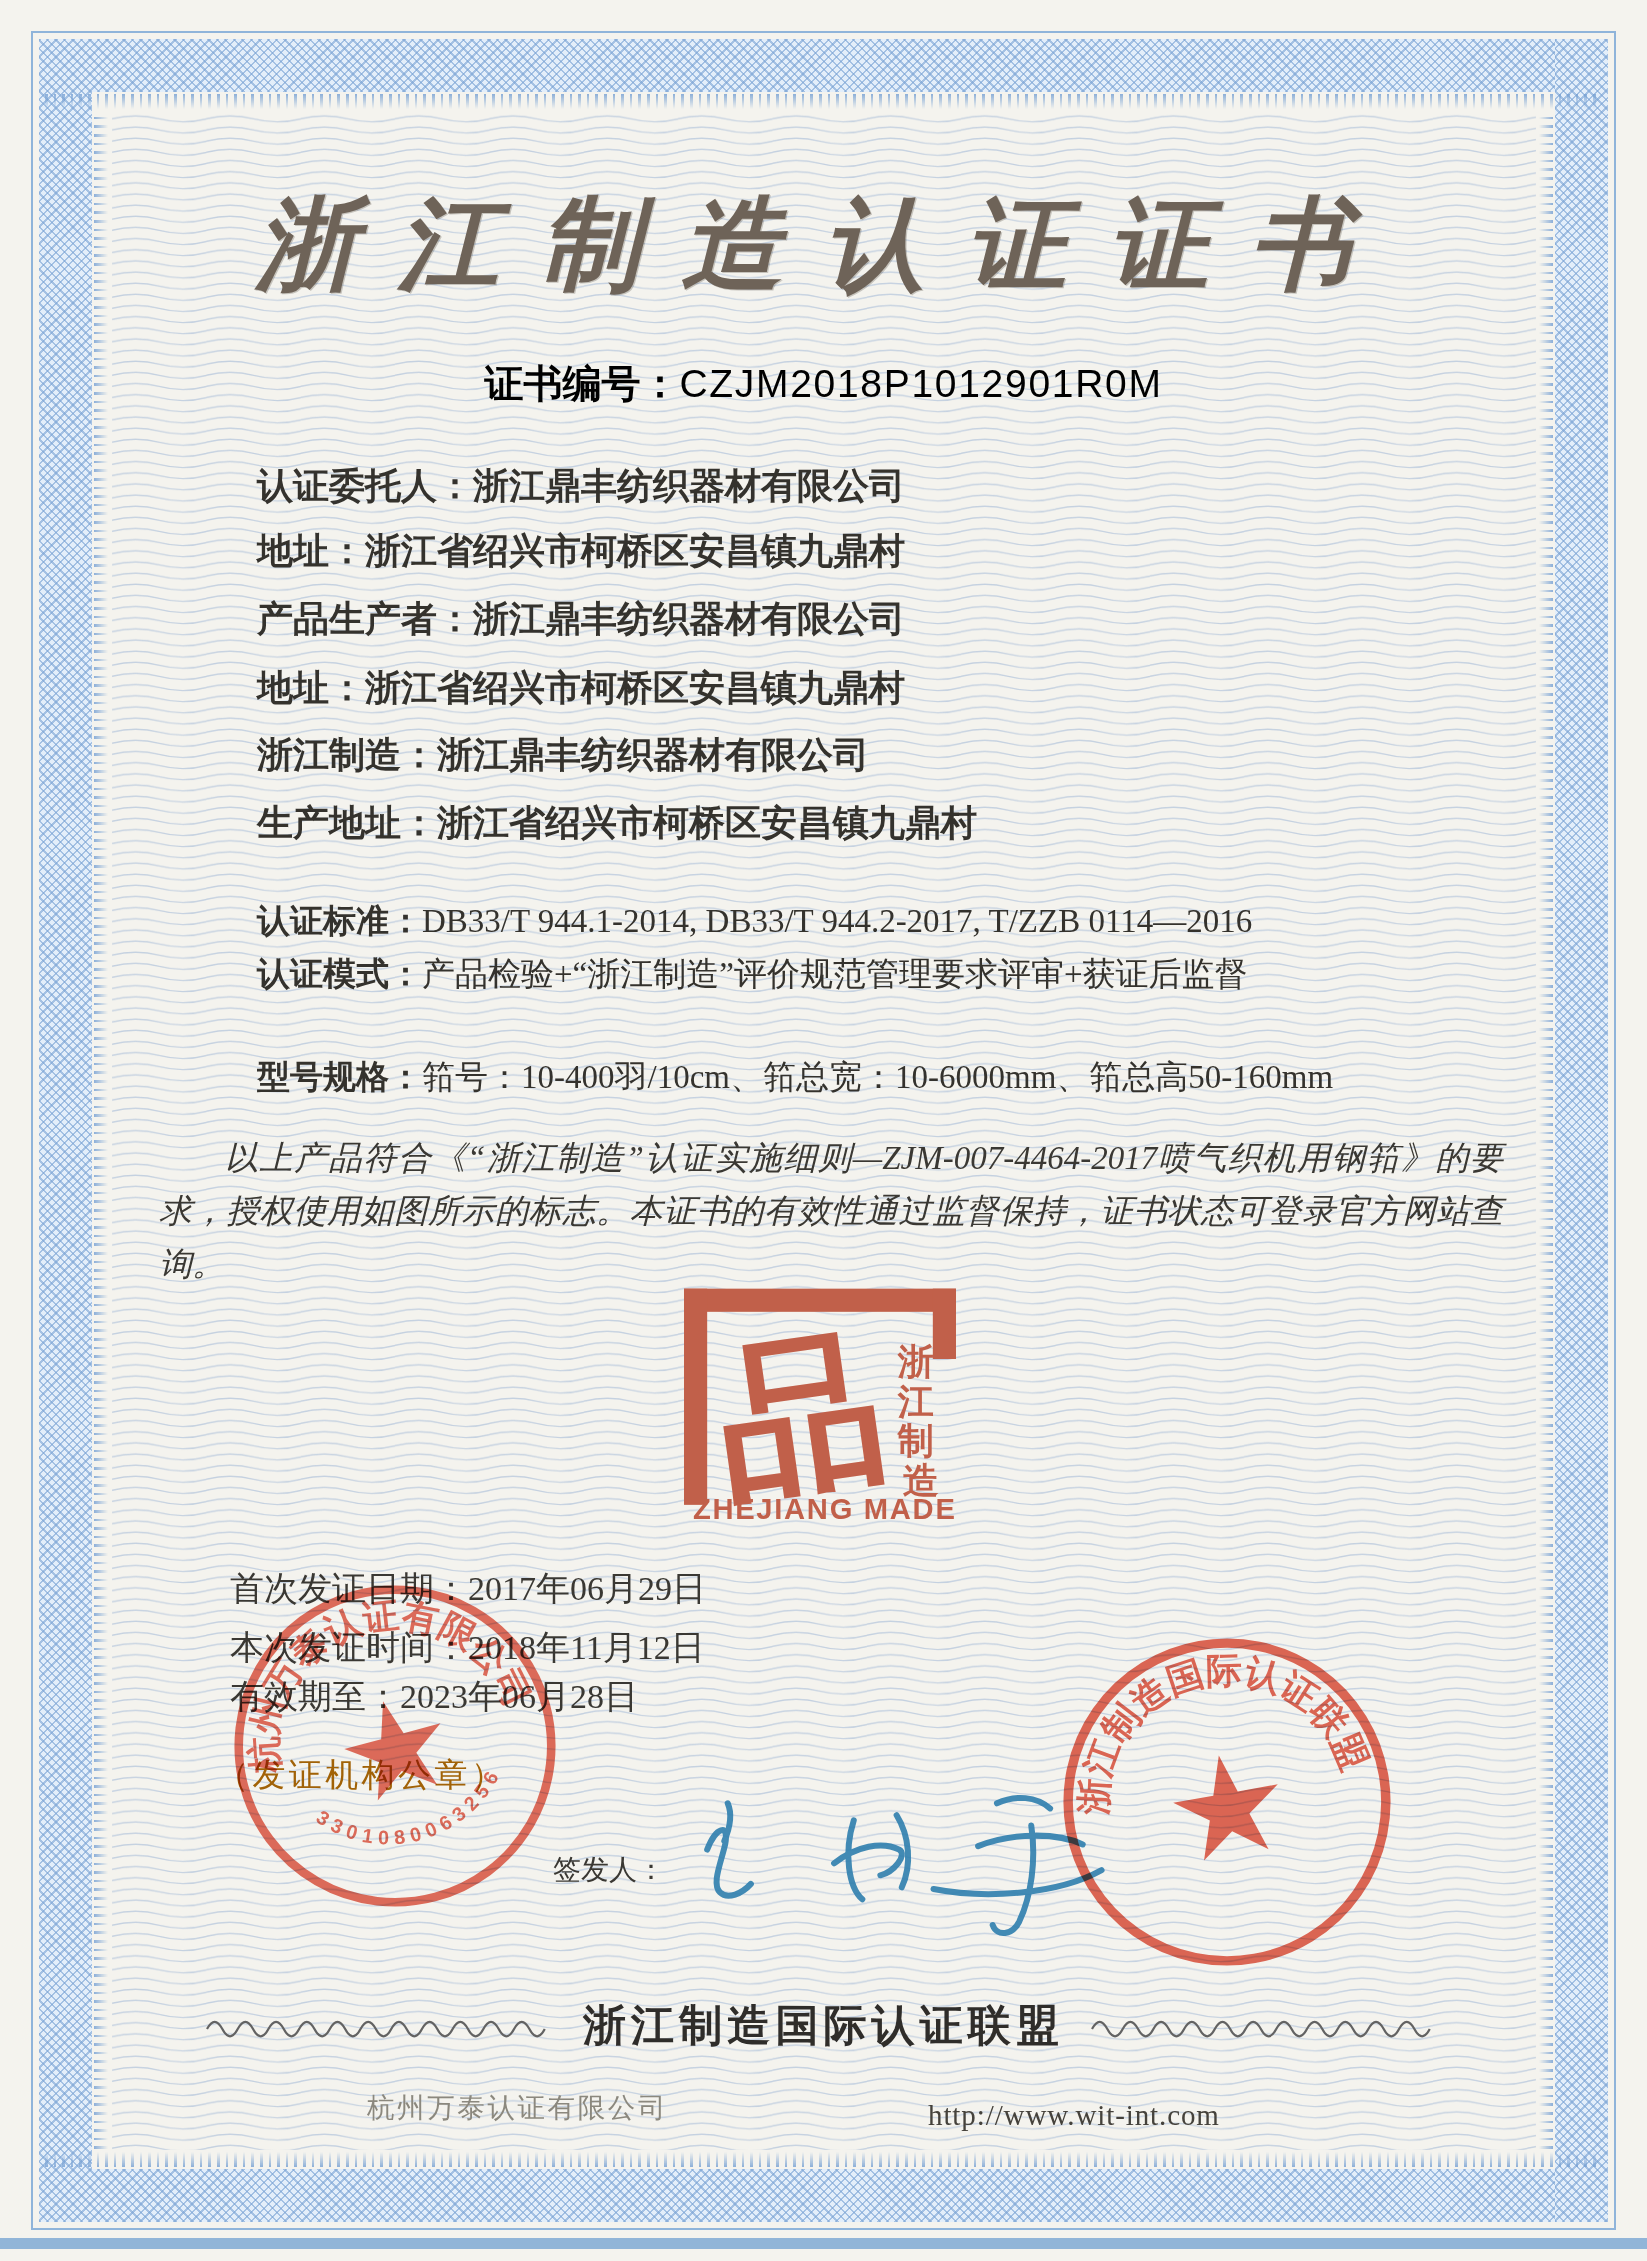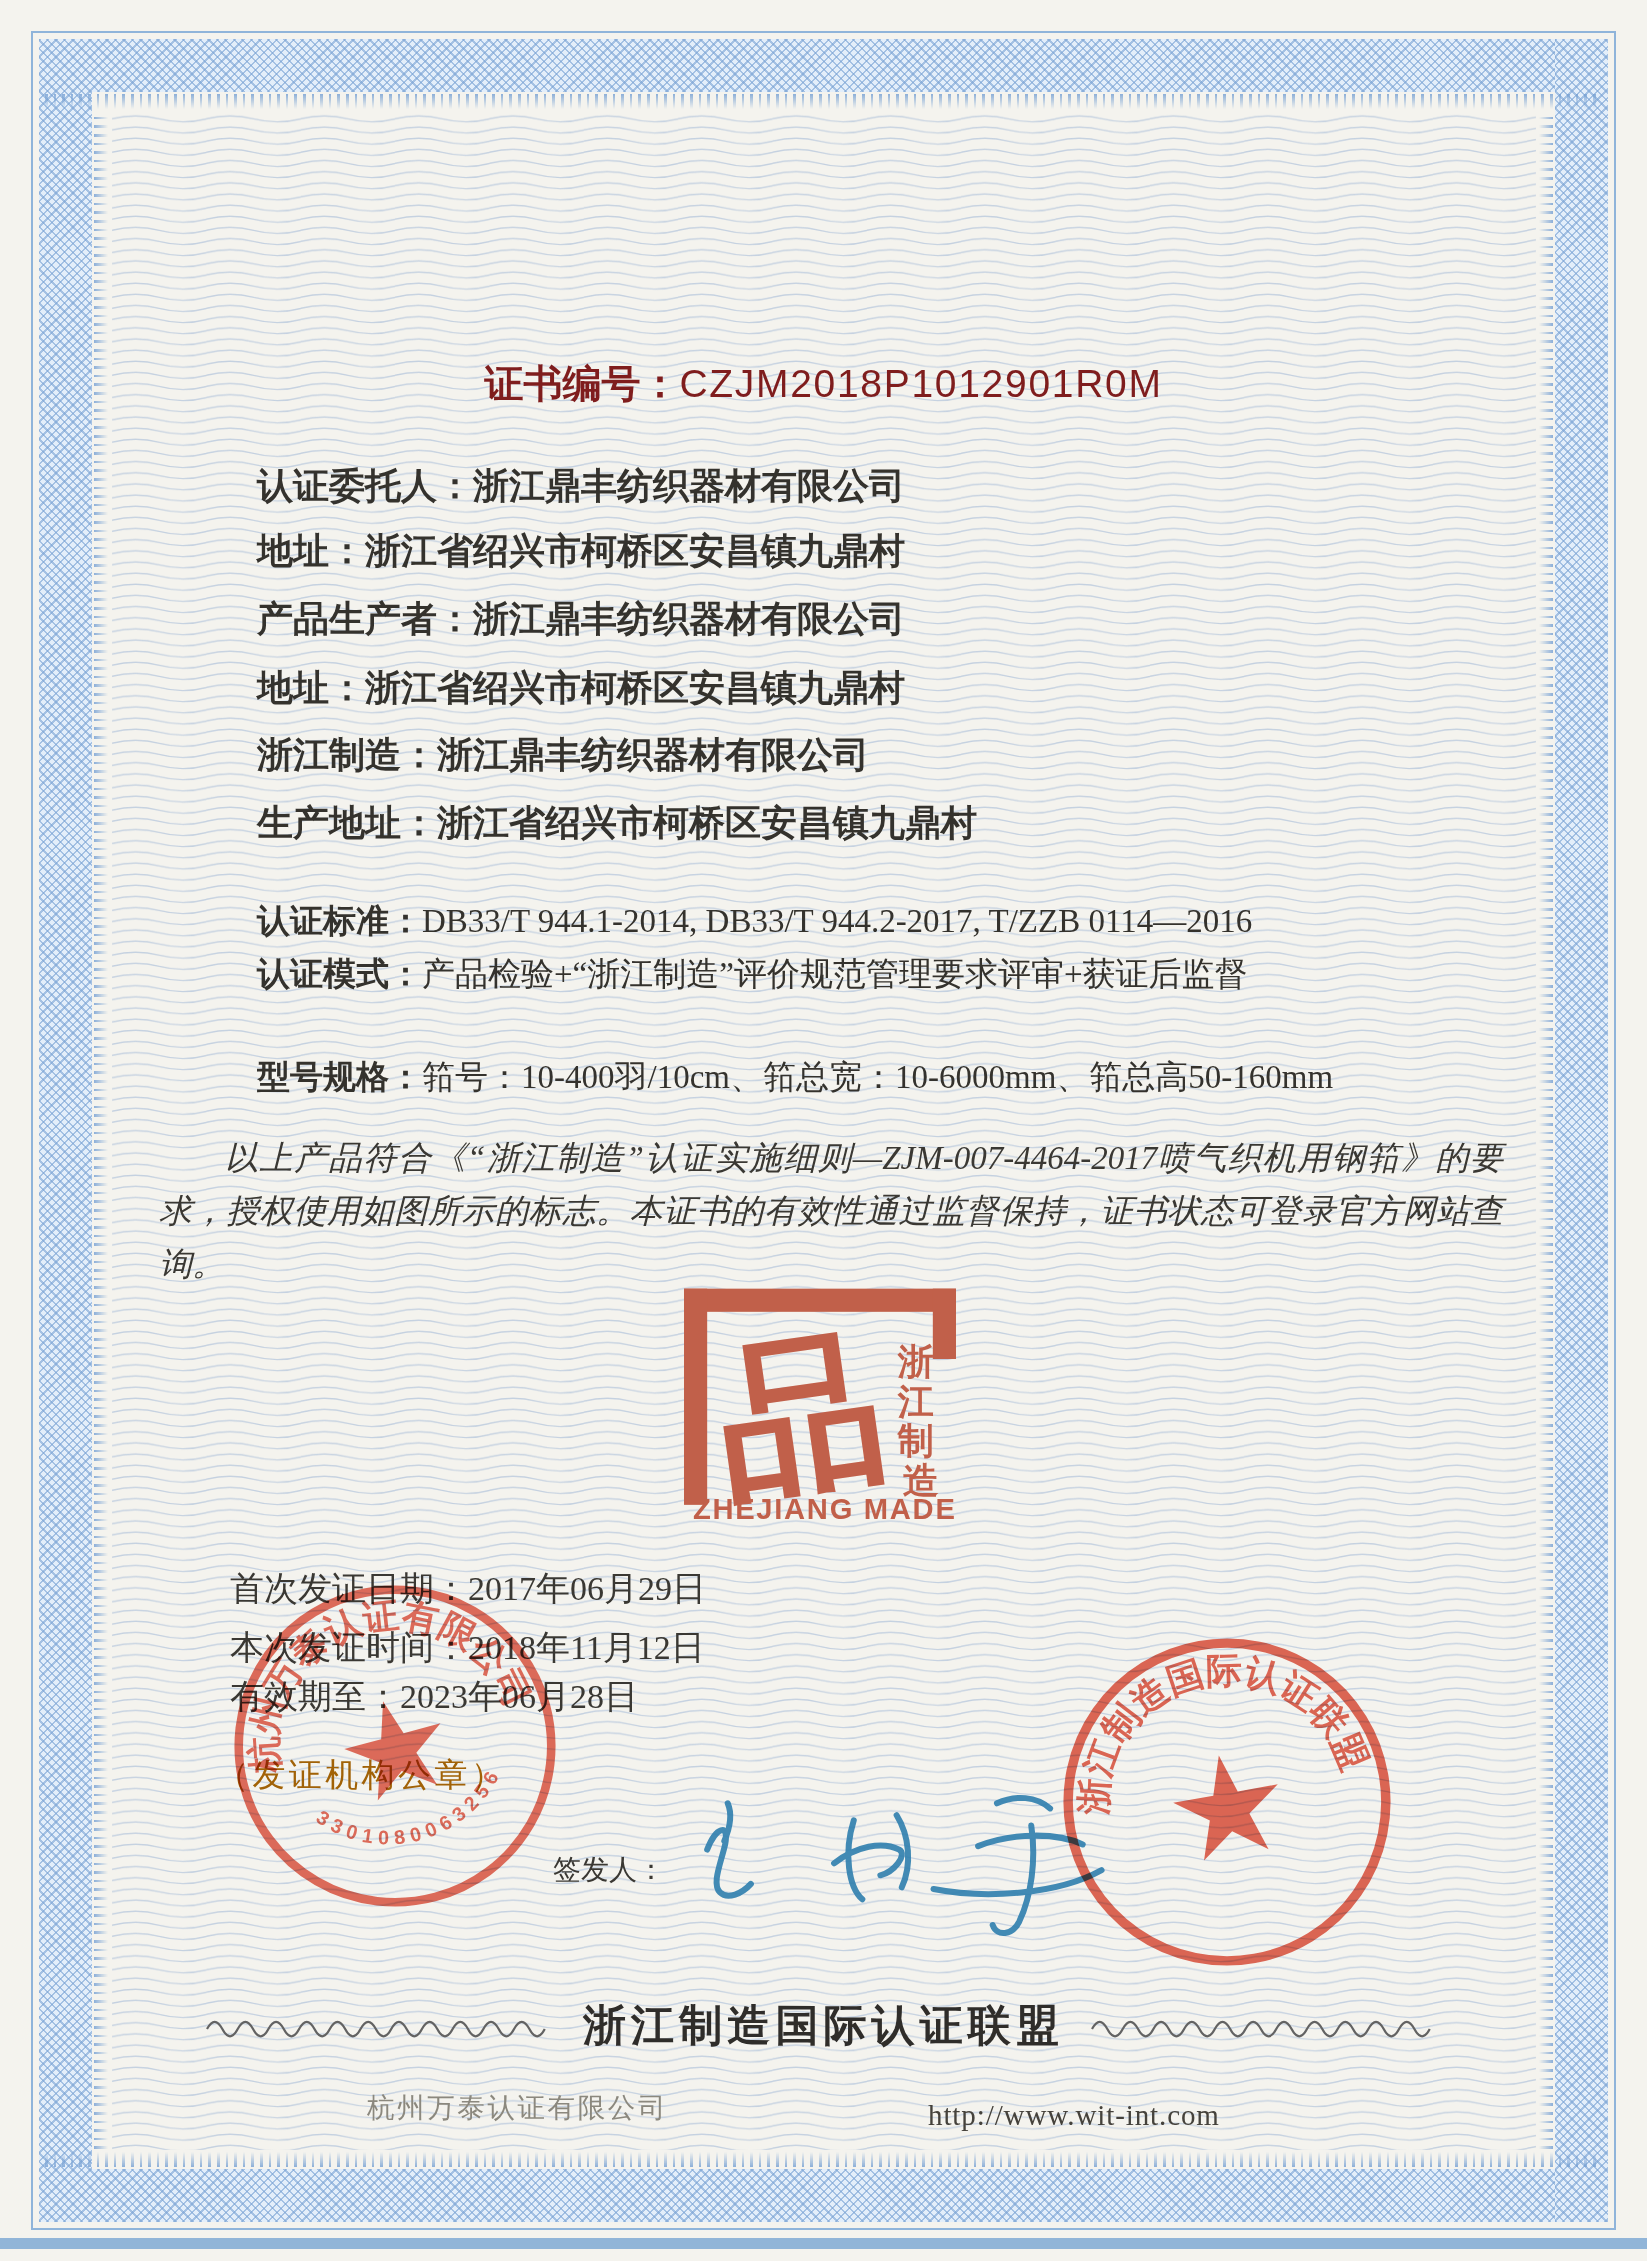--- a/index.html
+++ b/index.html
@@ -32,21 +32,21 @@
     background:repeating-linear-gradient(0deg, rgba(122,163,212,.85) 0 2.6px, transparent 2.6px 8.6px);
     -webkit-mask-image:linear-gradient(to left,#000,transparent); mask-image:linear-gradient(to left,#000,transparent); }
   .edge-strip { position:absolute; left:0; right:0; bottom:12px; height:11px; background:#7fa9d4; opacity:.85; }
   
   .waves { position:absolute; inset:112px; opacity:.85; }
   
   .abs { position:absolute; }
   .title { left:0; right:0; top:178px; text-align:center;
     font-size:101px; font-weight:bold; font-style:italic; letter-spacing:41px;
     color:#6e6358; text-shadow:1.3px 1.3px 0 rgba(60,50,40,.25); white-space:nowrap; }
-  .certno { left:0; right:0; top:357px; text-align:center; font-size:39px; color:#7f1d1d; white-space:nowrap; }
+  .certno { left:0; right:0; top:357px; text-align:center; font-size:39px; color:#000000; white-space:nowrap; }
   .certno .lbl { font-weight:bold; }
   .certno .num { font-family:"Liberation Sans", sans-serif; letter-spacing:1.7px; }
   .info { left:257px; font-size:36px; font-weight:bold; color:#34322d; white-space:nowrap; }
   .spec { left:257px; font-size:33px; color:#34322d; white-space:nowrap; }
   .spec .lbl { font-weight:bold; }
   .para { left:159px; right:144px; top:1132px; font-size:33px; line-height:53px;
     text-indent:2em; text-align:justify; color:#3a3833; font-style:italic; }
   .date { left:230px; font-size:34px; color:#3a3833; white-space:nowrap; }
   .sealnote { left:216px; top:1753px; font-size:33px; color:#a16207; letter-spacing:3.4px; }
   .issuer { left:553px; top:1851px; font-size:28px; color:#3a3833; }
@@ -74,20 +74,21 @@
   <div class="lace t"></div>
   <div class="lace b"></div>
   <div class="lace l"></div>
   <div class="lace r"></div>
   <div class="fringe t"></div>
   <div class="fringe b"></div>
   <div class="fringe l"></div>
   <div class="fringe r"></div>
   <div class="edge-strip"></div>
 
+  <div class="abs title">浙江制造认证证书</div>
 
   <div class="abs certno">
     <span class="lbl">证书编号：</span><span class="num">CZJM2018P1012901R0M</span>
   </div>
 
   <div class="abs info" style="top:462px">认证委托人：浙江鼎丰纺织器材有限公司</div>
   <div class="abs info" style="top:527px">地址：浙江省绍兴市柯桥区安昌镇九鼎村</div>
   <div class="abs info" style="top:595px">产品生产者：浙江鼎丰纺织器材有限公司</div>
   <div class="abs info" style="top:664px">地址：浙江省绍兴市柯桥区安昌镇九鼎村</div>
   <div class="abs info" style="top:731px">浙江制造：浙江鼎丰纺织器材有限公司</div>

